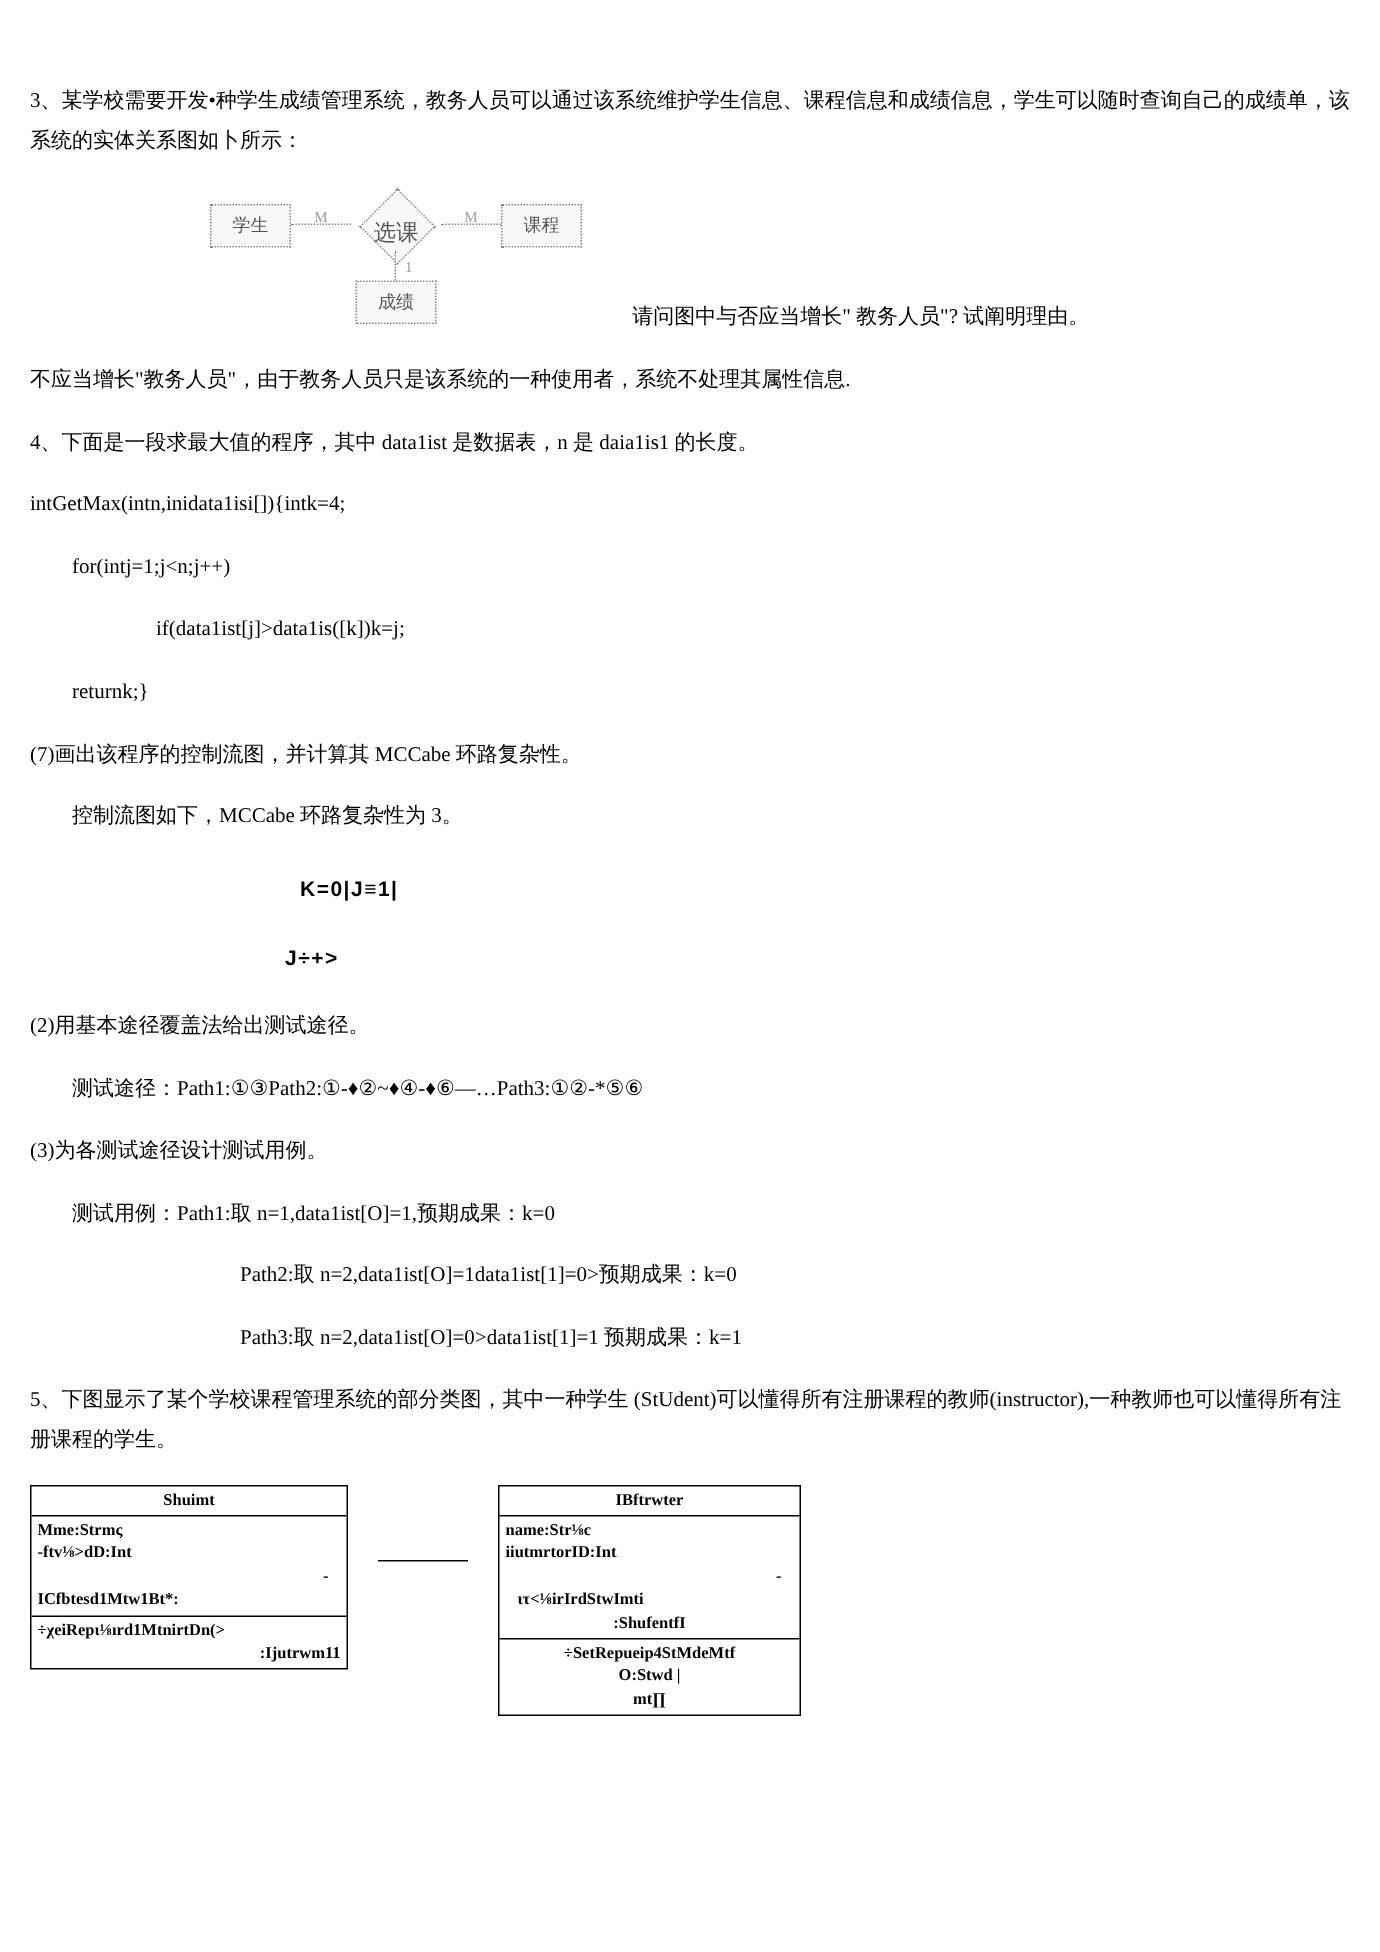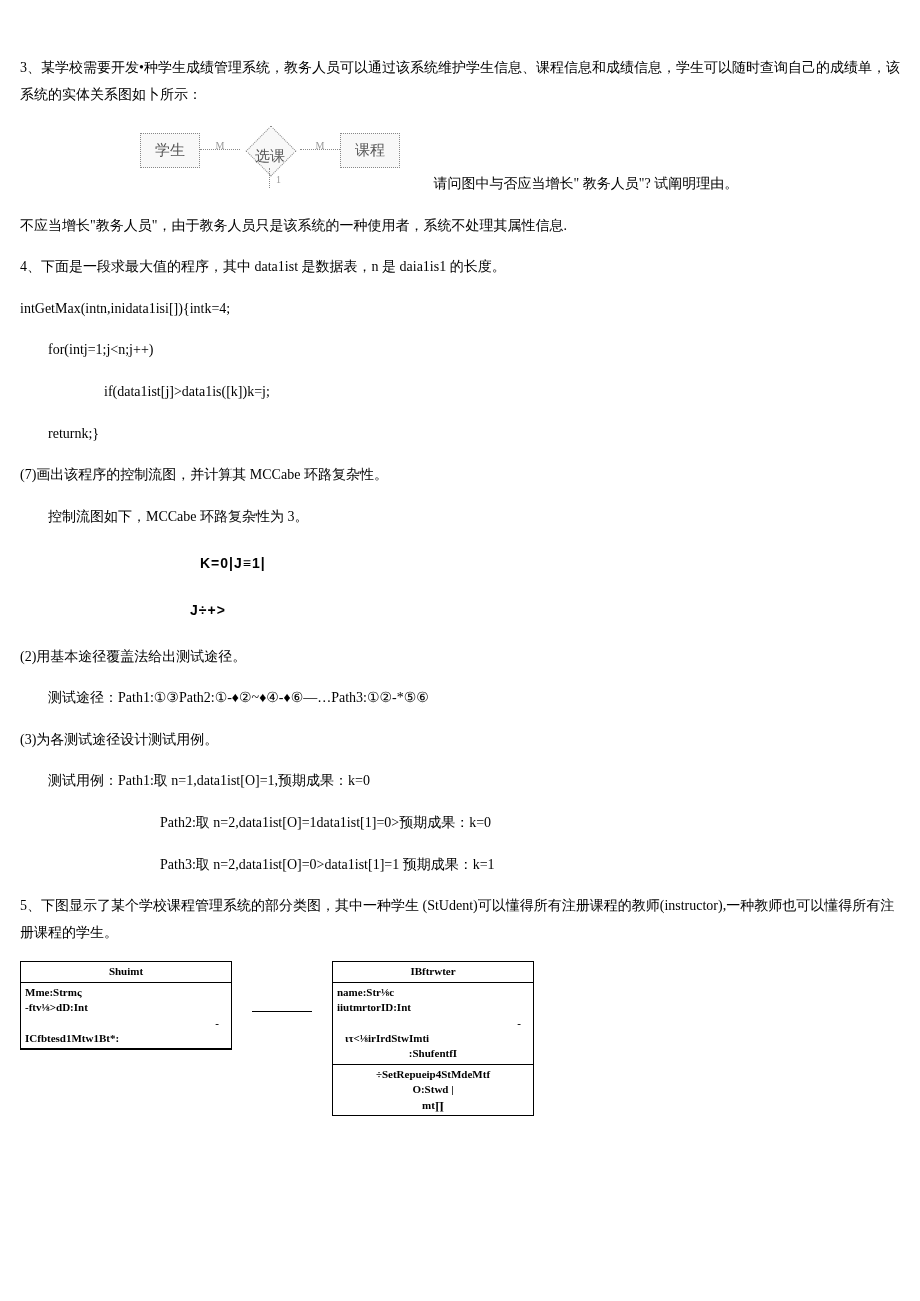--- a/index.html
+++ b/index.html
@@ -24,21 +24,21 @@
     vertical-align: bottom;
   }
   .er-row {
     display: flex;
     align-items: center;
     justify-content: center;
   }
   .er-box {
     border: 1px dotted #888;
     padding: 2px 14px;
-    font-size: 15px;
+    font-size: 12px;
     color: #555;
     background: #f8f8f8;
   }
   .er-line-h {
     width: 40px;
     height: 1px;
     border-top: 1px dotted #888;
     position: relative;
   }
   .er-label {
@@ -160,20 +160,23 @@
         </div>
       <div class="er-box">课程</div>
     </div>
     <div class="er-row">
       <div style="width:92px"></div>
       <div class="er-vline">
           <span class="er-vlabel">1</span>
         </div>
       <div style="width:92px"></div>
     </div>
+    <div class="er-row">
+      <div class="er-box">成绩</div>
+    </div>
   </div>
   <span class="er-question">请问图中与否应当增长" 教务人员"? 试阐明理由。</span>
 </div>
 
 <div class="para">不应当增长"教务人员"，由于教务人员只是该系统的一种使用者，系统不处理其属性信息.</div>
 
 <div class="para">4、下面是一段求最大值的程序，其中 data1ist 是数据表，n 是 daia1is1 的长度。</div>
 <div class="para">intGetMax(intn,inidata1isi[]){intk=4;</div>
 <div class="para indent1">for(intj=1;j&lt;n;j++)</div>
 <div class="para indent2">if(data1ist[j]&gt;data1is([k])k=j;</div>
@@ -196,20 +199,24 @@
 
 <div class="uml-container">
   <div class="uml-box left">
     <div class="uml-title">Shuimt</div>
     <div class="uml-attrs">
       <div>Mme:Strmς</div>
       <div>-ftv⅛&gt;dD:Int</div>
       <div class="dash-row">-</div>
       <div>ICfbtesd1Mtw1Bt*:</div>
     </div>
+    <div class="uml-ops">
+      <div>÷χeiRepι⅛ırd1MtnirtDn(&gt;</div>
+      <div style="text-align:right">:Ijutrwm11</div>
+    </div>
   </div>
 
   <div class="uml-connector"></div>
 
   <div class="uml-box right">
     <div class="uml-title">IBftrwter</div>
     <div class="uml-attrs">
       <div>name:Str⅛c</div>
       <div>iiutmrtorID:Int</div>
       <div class="dash-row">-</div>

